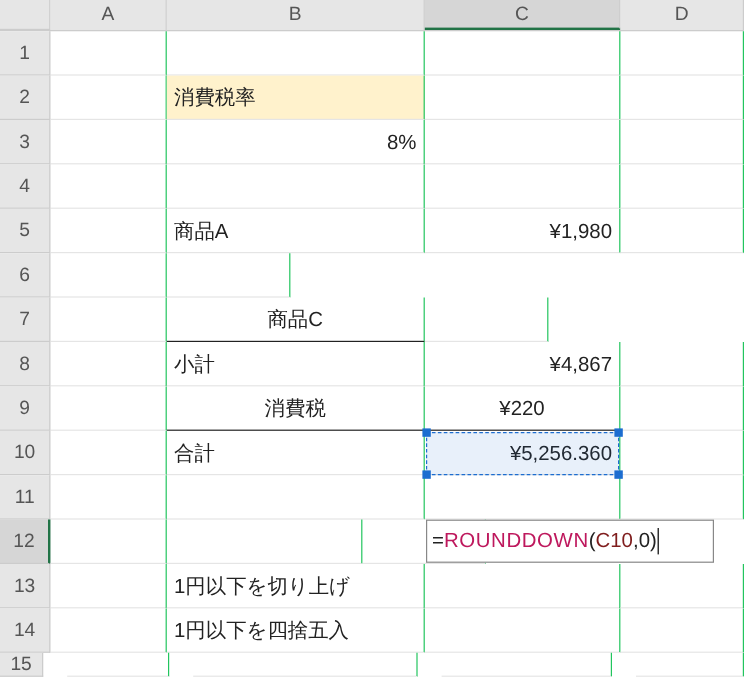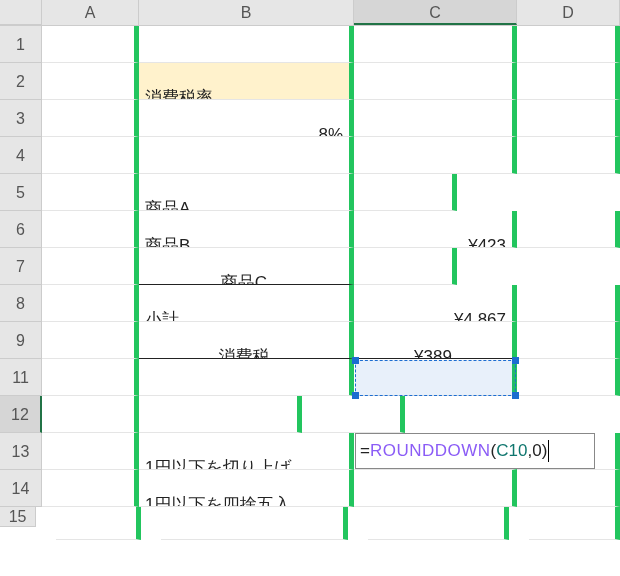--- a/index.html
+++ b/index.html
@@ -55,23 +55,23 @@
     border-right: 1px solid #ccc;
     border-bottom: 1px solid #ccc;
     font-size: 16px;
   }
   .row-h.selected {
     background: #d6d6d6;
     border-right: 2px solid #217346;
     text-align: center;
   }
   .cell {
-    border-right: 5px solid #22c55e;
+    border-right: 1px solid #22c55e;
     border-bottom: 1px solid #e5e5e5;
-    padding: 16px 6px;
+    padding: 0 6px;
     line-height: 37px;
     white-space: nowrap;
     overflow: hidden;
   }
   .wA { width: 97px; }
   .wB { width: 215px; }
   .wC { width: 163px; }
   .wD { width: 103px; }
   .right { text-align: right; }
   .left { text-align: left; }
@@ -96,22 +96,22 @@
     border: 1.5px solid #888;
     font-size: 17px;
     display: flex;
     align-items: center;
     padding: 0 4px;
     font-family: 'Meiryo', sans-serif;
     overflow: visible;
     white-space: nowrap;
   }
   .formula-cell .eq { color:#222; }
-  .formula-cell .fn { color:#8b5cf6; letter-spacing:0.5px;}
-  .formula-cell .ref { color:#0f766e; }
+  .formula-cell .fn { color:#be185d; letter-spacing:0.5px;}
+  .formula-cell .ref { color:#7f1d1d; }
   .formula-cell .num { color:#222; }
   .caret {
     display:inline-block;width:1px;height:22px;background:#000;
     vertical-align:middle;margin-left:1px;animation:blink 1s step-end infinite;
   }
   @keyframes blink { 50% { opacity:0; } }
 </style>
 </head>
 <body>
 
@@ -154,28 +154,27 @@
     <div class="cell wA"></div>
     <div class="cell wB"></div>
     <div class="cell wC"></div>
     <div class="cell wD"></div>
   </div>
 
   <div class="row">
     <div class="row-h">5</div>
     <div class="cell wA"></div>
     <div class="cell wB left">商品A</div>
+    <div class="cell wC right">¥1,980</div>
     <div class="cell wD"></div>
   </div>
 
   <div class="row">
     <div class="row-h">6</div>
     <div class="cell wA"></div>
-    <div class="cell wB left">商品B</div>
-    <div class="cell wC right">¥423</div>
     <div class="cell wD"></div>
   </div>
 
   <div class="row">
     <div class="row-h">7</div>
     <div class="cell wA"></div>
     <div class="cell wB left bb">商品C</div>
     <div class="cell wD"></div>
   </div>
 
@@ -184,24 +183,31 @@
     <div class="cell wA"></div>
     <div class="cell wB left">小計</div>
     <div class="cell wC right">¥4,867</div>
     <div class="cell wD"></div>
   </div>
 
   <div class="row">
     <div class="row-h">9</div>
     <div class="cell wA"></div>
     <div class="cell wB left bb">消費税</div>
-    <div class="cell wC right bb">¥389</div>
-    <div class="cell wD"></div>
-  </div>
-
+    <div class="cell wC right bb">¥220</div>
+    <div class="cell wD"></div>
+  </div>
+
+  <div class="row">
+    <div class="row-h">10</div>
+    <div class="cell wA"></div>
+    <div class="cell wB left">合計</div>
+    <div class="cell wC right">¥5,256.360</div>
+    <div class="cell wD"></div>
+  </div>
 
   <div class="row">
     <div class="row-h">11</div>
     <div class="cell wA"></div>
     <div class="cell wB"></div>
     <div class="cell wC"></div>
     <div class="cell wD"></div>
   </div>
 
   <div class="row">

